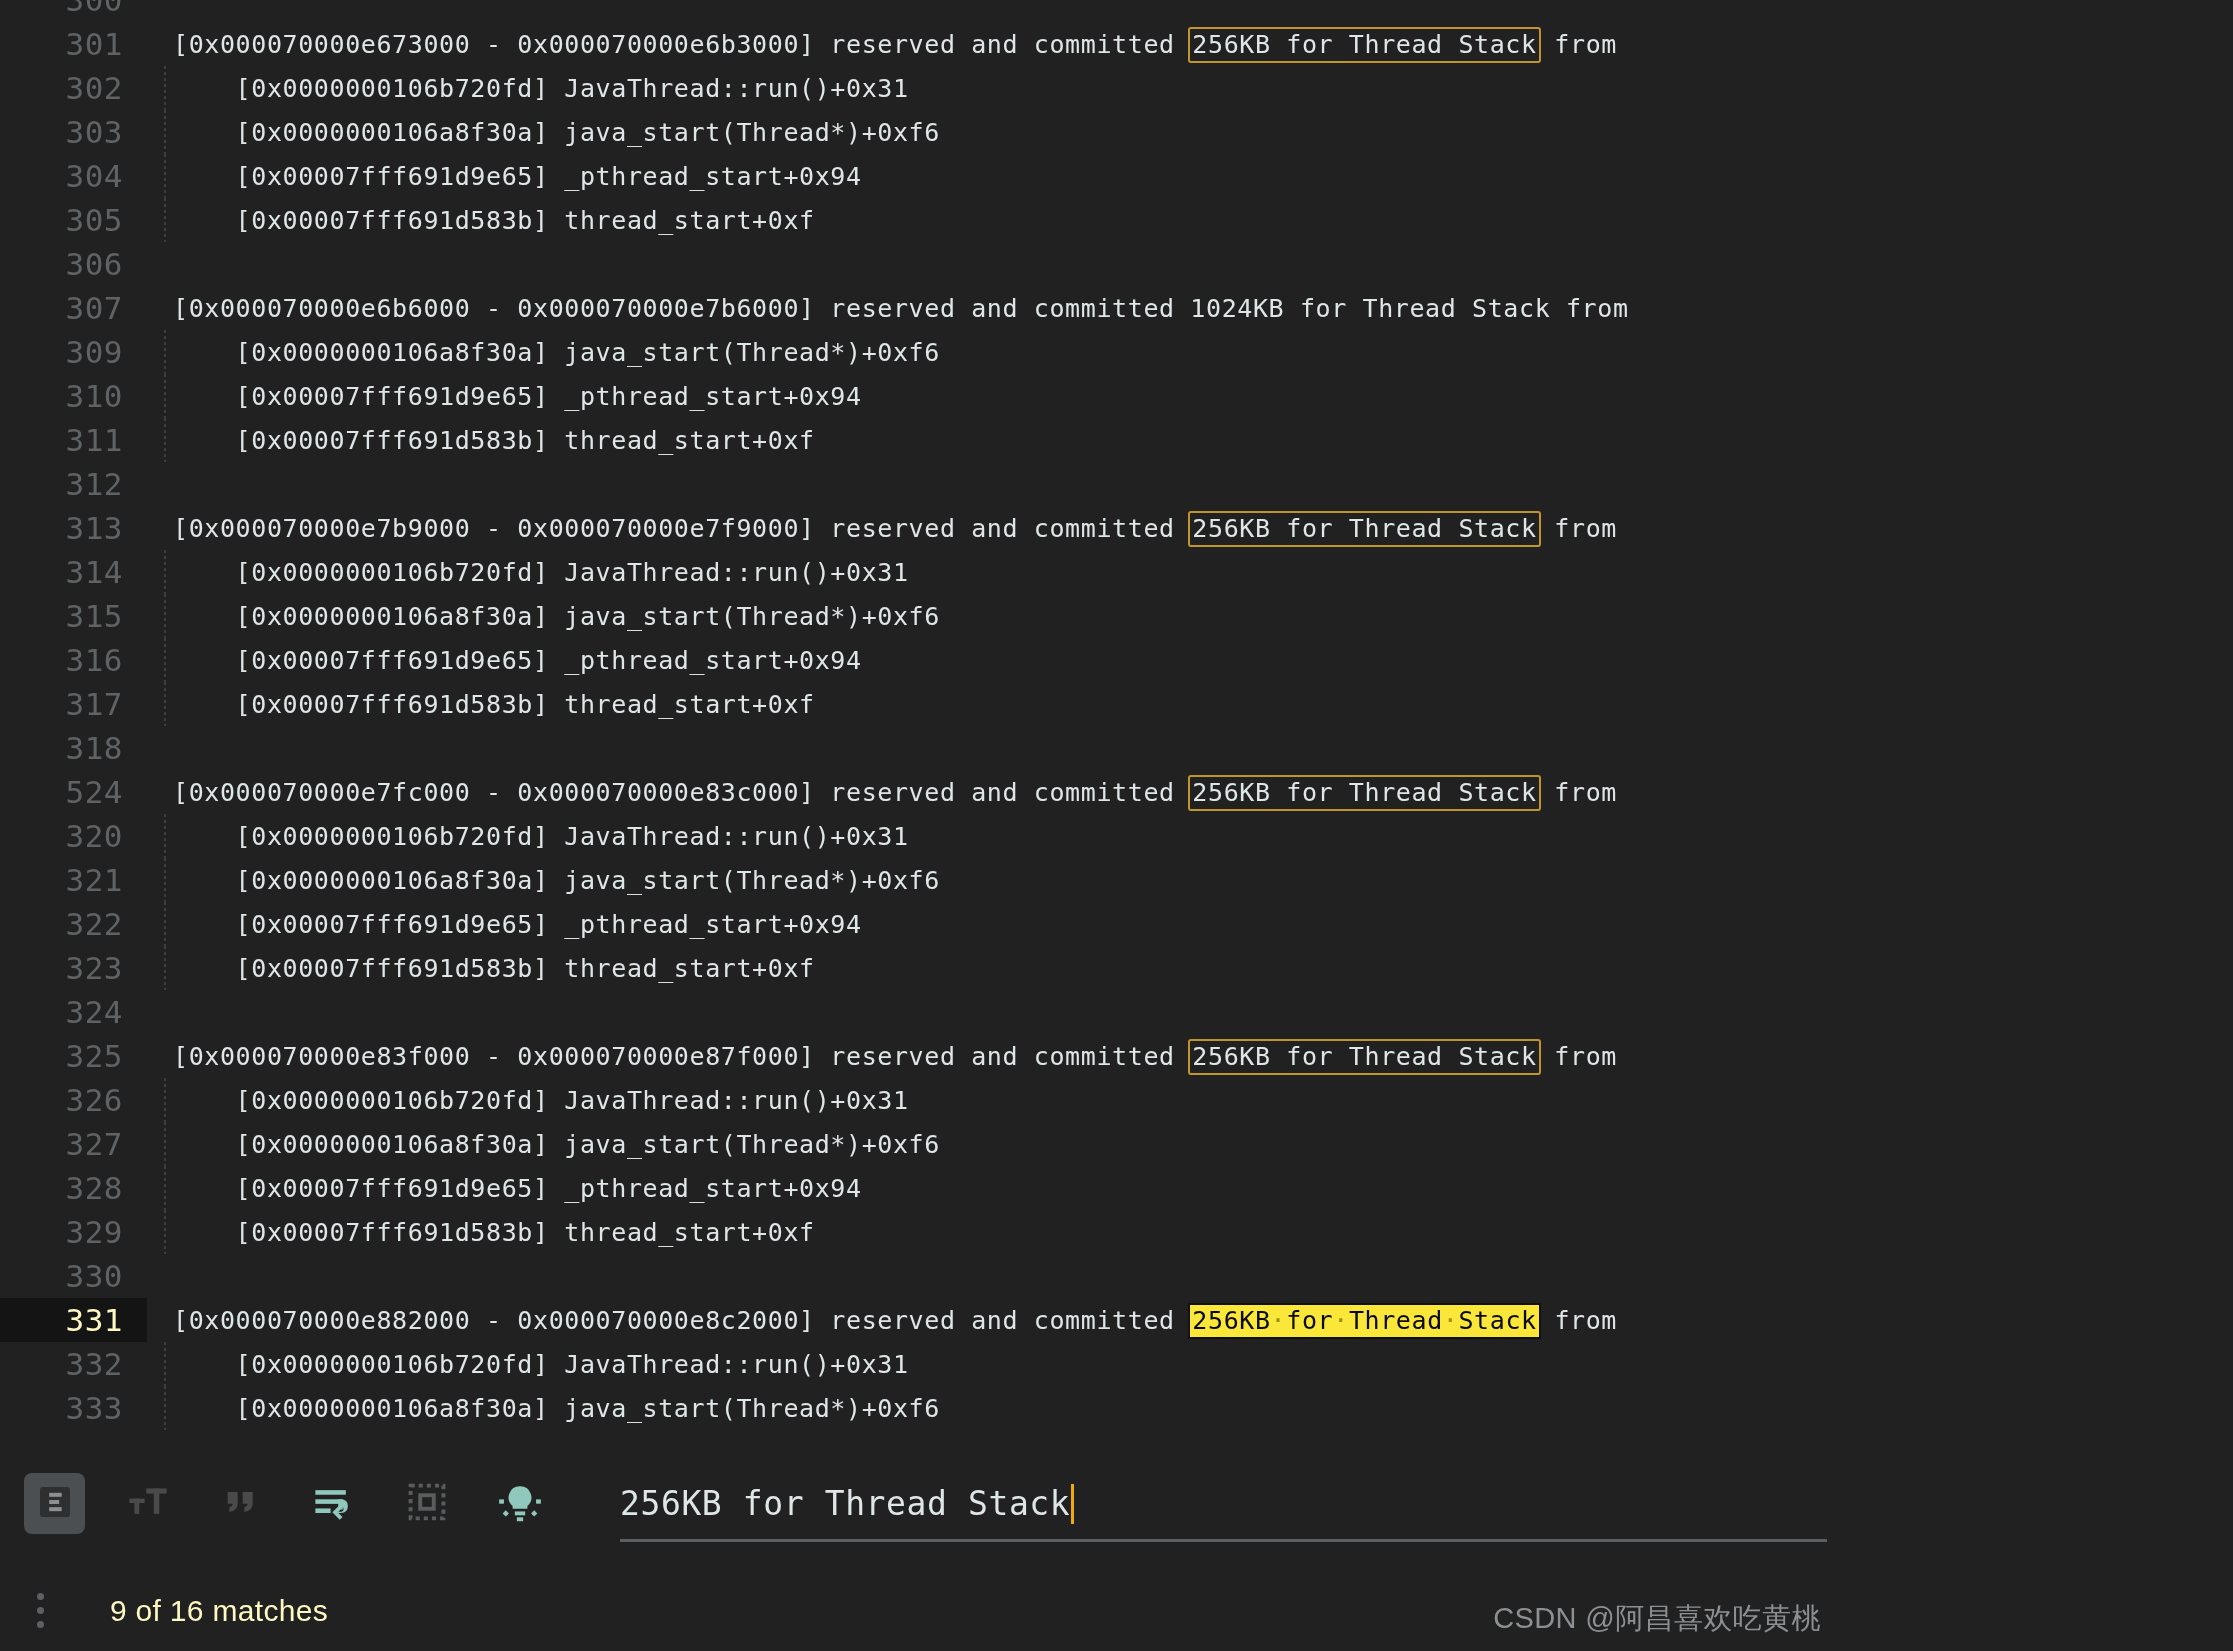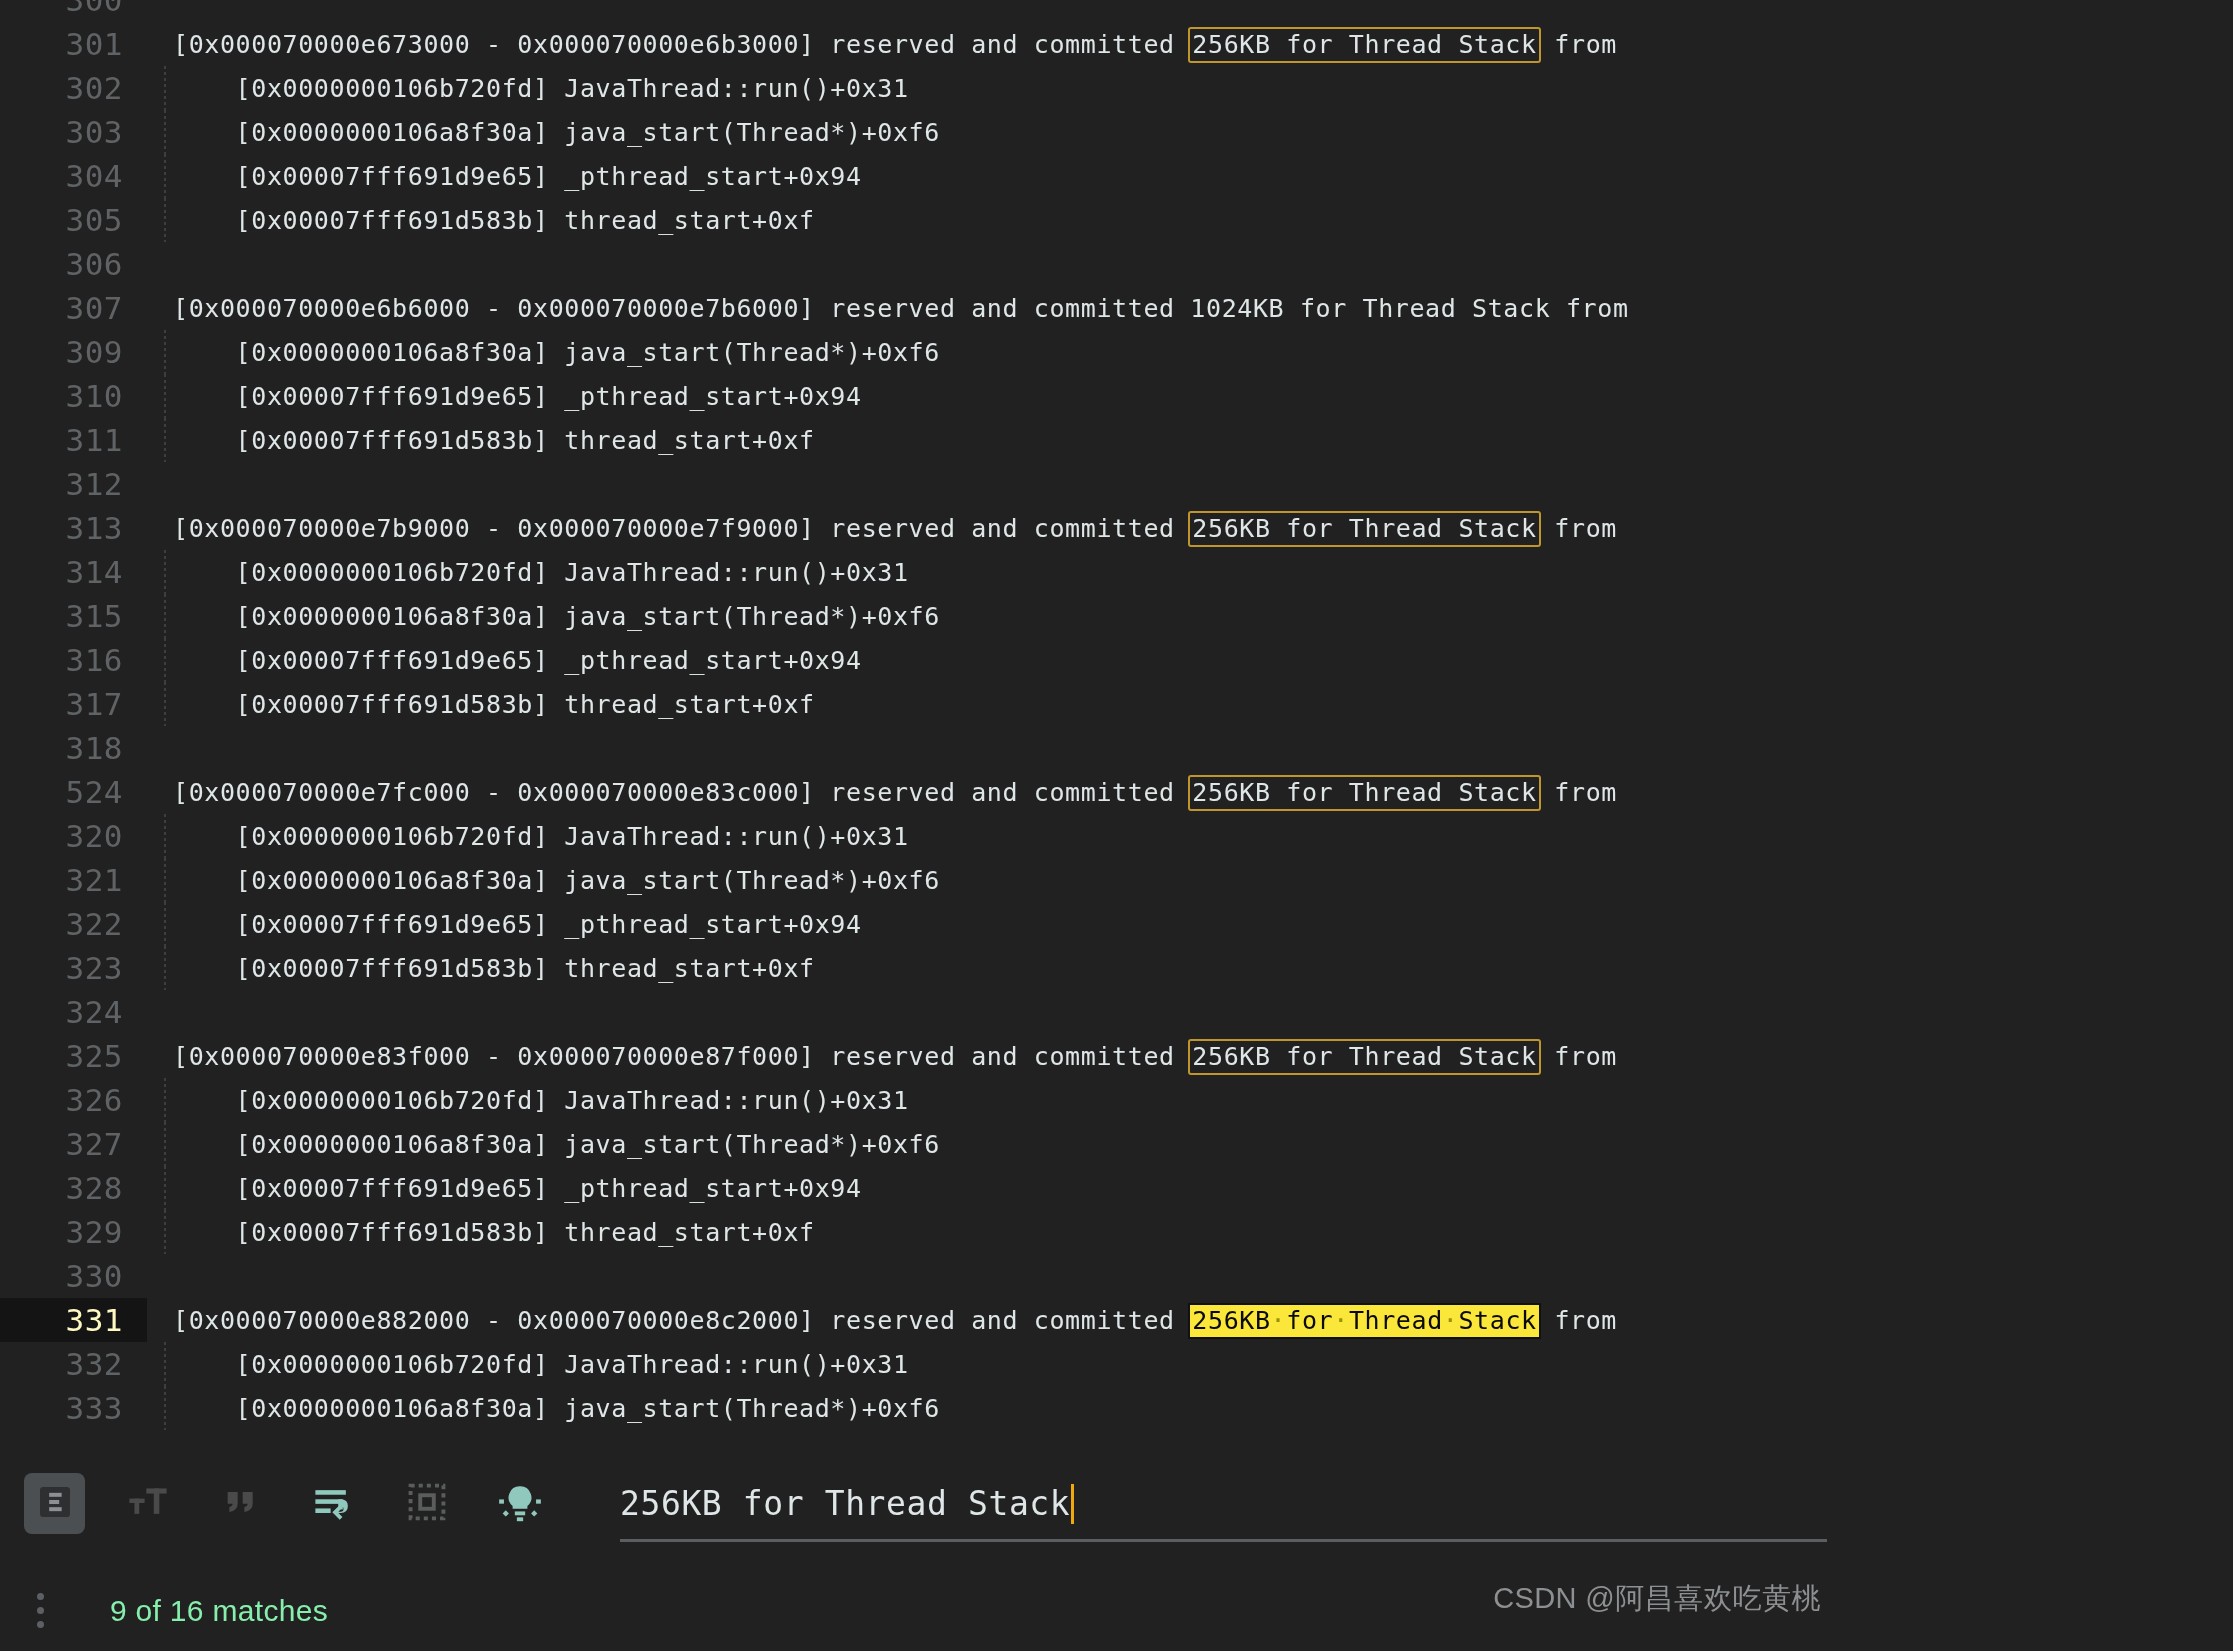--- a/index.html
+++ b/index.html
@@ -193,29 +193,29 @@
   }
   .kebab i {
     display: block;
     width: 7px;
     height: 7px;
     border-radius: 50%;
     background: #5d6063;
   }
   .match-count {
     margin-left: 48px;
-    color: #86efac;
+    color: #fef9c3;
     font-family: "Liberation Sans", sans-serif;
     font-size: 30px;
     letter-spacing: 0.3px;
   }
   .watermark {
     position: absolute;
     right: 34px;
-    bottom: 32px;
+    bottom: 12px;
     color: #8d9093;
     font-family: "Liberation Sans", sans-serif;
     font-size: 29px;
     letter-spacing: 0.4px;
     white-space: pre;
   }
 </style>
 </head>
 <body>
 

